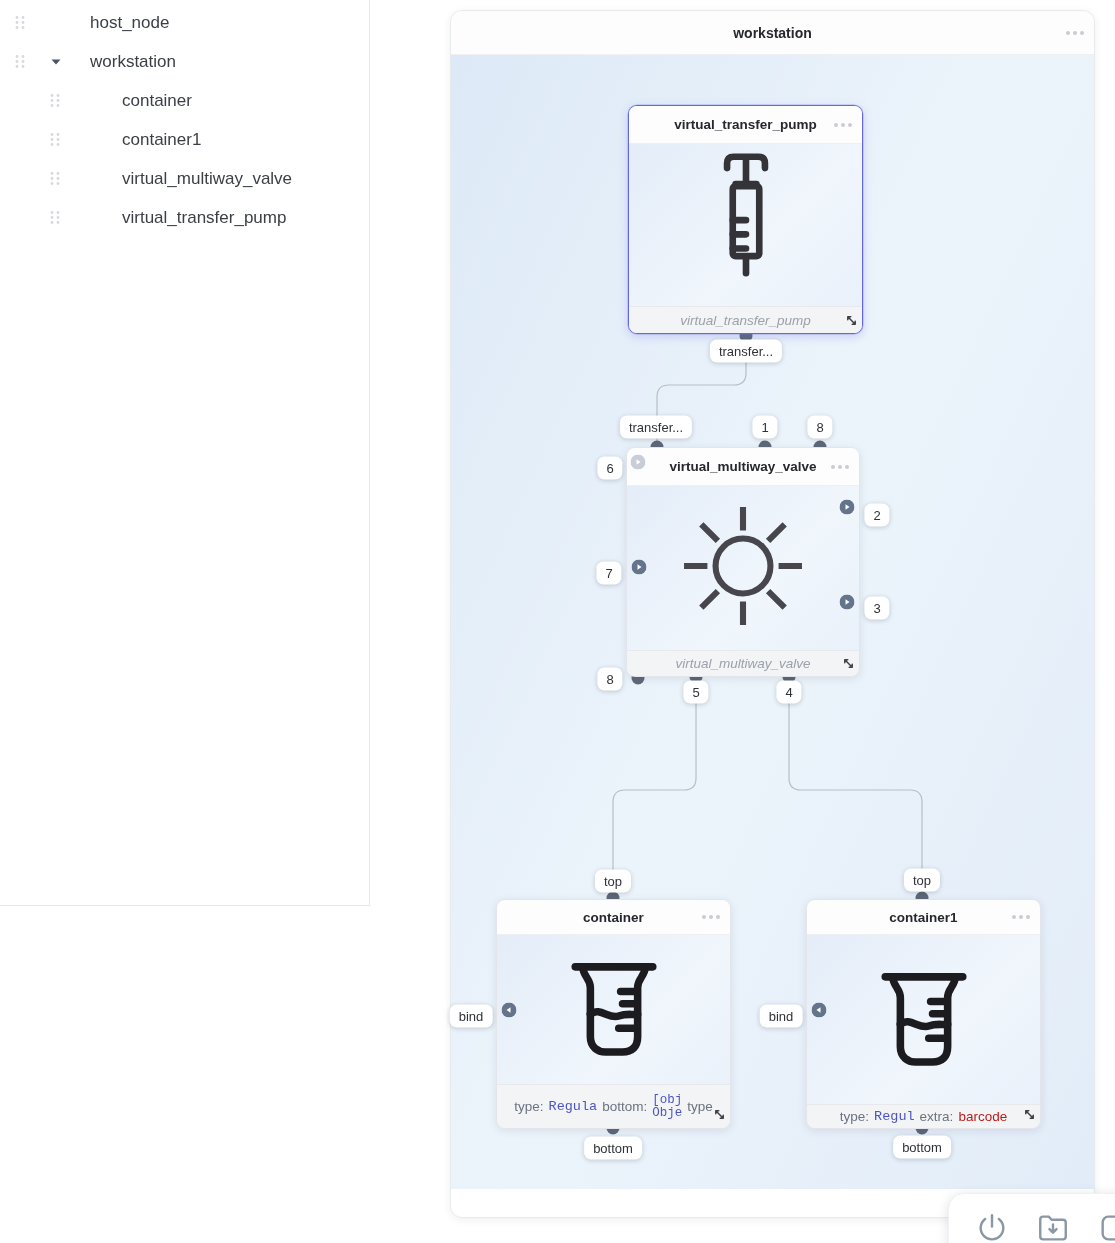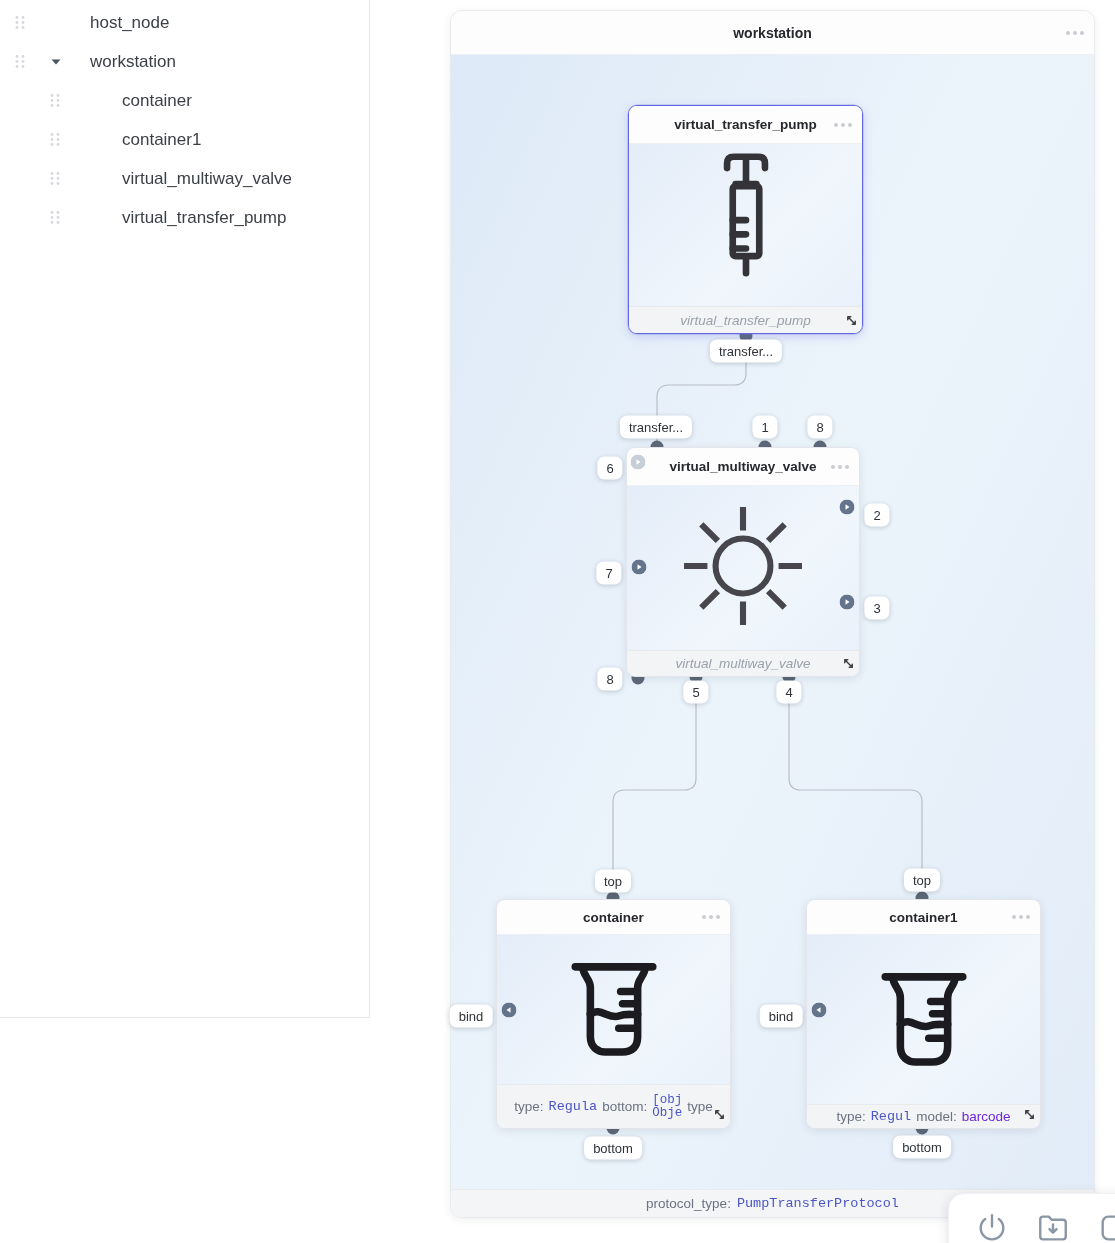--- a/index.html
+++ b/index.html
@@ -1,19 +1,19 @@
 <!DOCTYPE html>
 <html><head>
 <meta charset="utf-8">
 <style>
   * { margin:0; padding:0; box-sizing:border-box; }
   html,body { width:1115px; height:1243px; background:#fff; font-family:"Liberation Sans", sans-serif; overflow:hidden; }
 
   
-  .sidebar { position:absolute; left:0; top:0; width:370px; height:1018px;
+  .sidebar { position:absolute; left:0; top:0; width:370px; height:906px;
     background:#fff; border-right:1px solid #e7e8ea; border-bottom:1px solid #e7e8ea; padding-top:3px; }
   .tree-row { display:flex; align-items:center; height:39px; cursor:pointer; }
   .tree-row .handle { width:12px; height:15px; flex:none; }
   .tree-row.lv0 .handle { margin-left:14px; }
   .tree-row.lv1 .handle { margin-left:49px; }
   .caret { width:12px; height:8px; margin-left:24px; flex:none; }
   .caret svg { display:block; }
   .tree-label { font-size:17px; color:#3b3f46; }
   .lv0.no-caret .tree-label { margin-left:64px; }
   .lv0.has-caret .tree-label { margin-left:28px; }
@@ -180,24 +180,20 @@
   <div class="group-card">
     <div class="group-header">
       <span class="group-title">workstation</span>
       <span class="ellipsis">
           <i></i>
           <i></i>
           <i></i>
         </span>
     </div>
     <div class="group-body"></div>
-    <div class="group-footer">
-      <span class="dim-label">protocol_type:</span>
-      <span class="mono">PumpTransferProtocol</span>
-    </div>
   </div>
 
   <svg class="edges">
     <path d="M376 336 V373 Q376 385 364 385 H299 Q287 385 287 397 V447"></path>
     <path d="M326 677 V778 Q326 790 314 790 H255 Q243 790 243 802 V897"></path>
     <path d="M419 677 V778 Q419 790 431 790 H540 Q552 790 552 802 V896"></path>
   </svg>
 
   <div class="node selected" style="left:258px; top:105px; height:229px;">
     <div class="node-header">
@@ -312,22 +308,22 @@
           <path d="M22 14 C22 24 30 26 30 36 V88 C30 99 38 104 46 104 H64 C74 104 80 99 80 88 V36 C80 26 88 24 88 14"></path>
           <path d="M30 64 C40 56 50 70 60 66 C68 63 74 65 80 64"></path>
           <path d="M62 40 H76 M64 53 H78 M60 79 H76"></path>
         </svg>
       </span>
     </div>
     <div class="node-footer" style="height:24px;">
       <div class="kv">
         <span class="dim-label">type:</span>
         <span class="mono">Regul</span>
-        <span class="dim-label">model:</span>
-        <span class="dim-label" style="color:#6d28d9;">barcode</span>
+        <span class="dim-label">extra:</span>
+        <span class="dim-label" style="color:#b91c1c;">barcode</span>
       </div>
       <span class="resize">
         <svg width="13" height="13" viewBox="0 0 14 14" fill="none" stroke="#3f3f46" stroke-width="1.6" stroke-linecap="round" stroke-linejoin="round">
             <path d="M3 3 L11 11 M6.2 3 H3 V6.2 M7.8 11 H11 V7.8"></path>
           </svg>
       </span>
     </div>
   </div>
 
   <span class="port plain" style="left:376px; top:336px;"></span>

